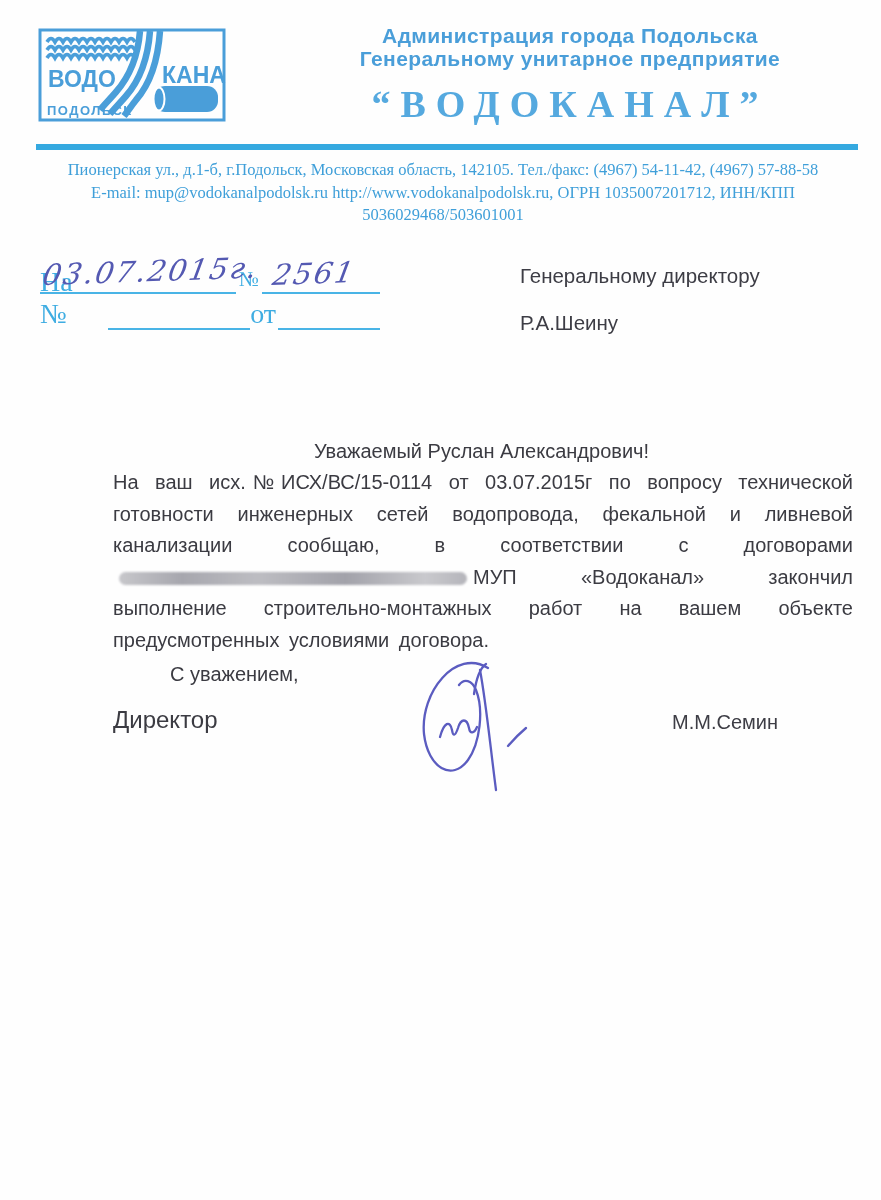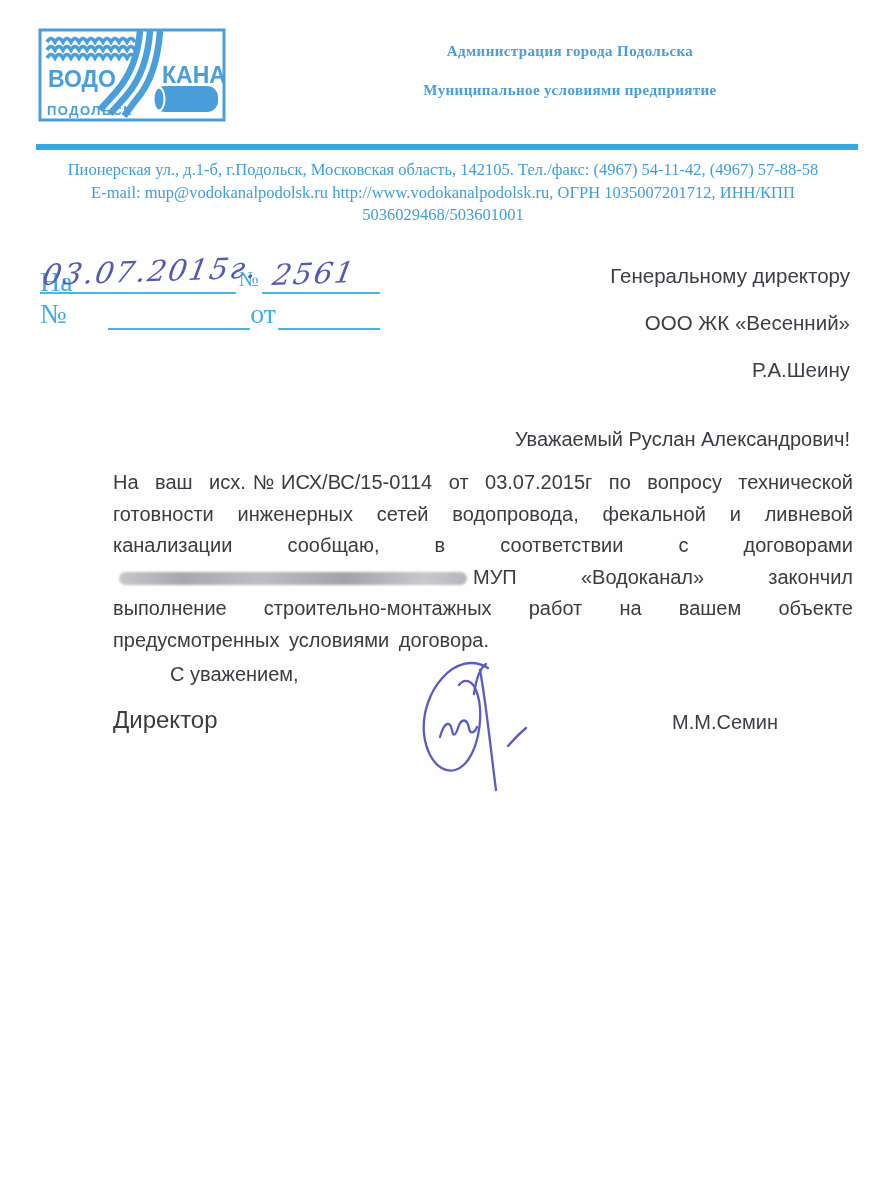--- a/index.html
+++ b/index.html
@@ -10,21 +10,21 @@
     height: 1200px;
     margin: 0 auto;
     background: #fefefe;
     overflow: hidden;
     font-family: "Liberation Sans", sans-serif;
   }
 
   
   .logo-box { position: absolute; left: 38px; top: 28px; width: 188px; height: 112px; }
   .org-block { position: absolute; left: 330px; top: 24px; width: 480px; text-align: center; color: #4a9ed9; }
-  .org-line { font-family: Liberation Serif, serif; font-weight: bold; font-size: 15px; line-height: 23px; letter-spacing: 0.4px; margin-top: 16px; }
+  .org-line { font-family: Liberation Sans, sans-serif; font-weight: bold; font-size: 21px; line-height: 23px; letter-spacing: 0.4px; }
   .org-name {
     margin-top: 12px;
     font-family: "Liberation Serif", serif;
     font-weight: bold;
     font-size: 38px;
     letter-spacing: 10px;
     color: #55a9df;
     white-space: nowrap;
   }
 
@@ -53,25 +53,25 @@
     transform: skewX(-12deg) rotate(-2deg);
     transform-origin: left bottom;
     white-space: nowrap;
   }
   .ref-line2 { display: flex; align-items: flex-end; margin-top: 10px; height: 26px; color: #3fade2; font-family: "Liberation Serif", serif; font-size: 28px; }
   .ref-line2 .lbl { padding-right: 2px; }
   .uline-a { width: 142px; border-bottom: 2px solid #49b4e6; }
   .uline-b { width: 102px; border-bottom: 2px solid #49b4e6; }
 
   
-  .recipient { position: absolute; left: 520px; top: 252px; width: 330px; text-align: right; color: #3d3d45; font-size: 20.5px; }
+  .recipient { position: absolute; left: 520px; top: 252px; width: 330px; color: #3d3d45; font-size: 20.5px; }
   .recipient div { line-height: 47px; }
 
   
-  .salutation { position: absolute; left: 113px; top: 428px; width: 737px; text-align: right; font-size: 20px; color: #3b3b42; }
+  .salutation { position: absolute; left: 113px; top: 440px; width: 737px; text-align: center; font-size: 20px; color: #3b3b42; }
   .body-par {
     position: absolute; left: 113px; top: 467px; width: 740px;
     font-size: 20px; line-height: 31.5px; text-align: justify;
     word-spacing: 4px; color: #3b3b42;
   }
   .redact {
     display: inline-block;
     width: 348px; height: 13px;
     margin: 0 6px;
     background: linear-gradient(90deg, #c7c7cb 0%, #a7a7ae 18%, #bdbdc2 40%, #a2a2aa 65%, #c9c9cd 88%, #b5b5bb 100%);
@@ -115,21 +115,22 @@
         <ellipse cx="121" cy="71" rx="5.5" ry="11.5" fill="#4a9ed9" stroke="#ffffff" stroke-width="2"></ellipse>
       </g>
       <text class="logo-text" x="10" y="59" font-size="23">ВОДО</text>
       <text class="logo-text" x="124" y="55" font-size="23">КАНАЛ</text>
       <text class="logo-text" x="9" y="87" font-size="13" letter-spacing="1.5" font-weight="normal">ПОДОЛЬСК</text>
     </svg>
   </div>
 
   <div class="org-block">
     <div class="org-line">Администрация города Подольска</div>
-    <div class="org-line">Муниципальное условиями предприятие</div>
+    <div class="org-line">Генеральному унитарное предприятие</div>
+    <div class="org-name">“ВОДОКАНАЛ”</div>
   </div>
 
   <div class="double-rule"></div>
 
   <div class="addr-block">
     <div class="addr-line1">Пионерская ул.,  д.1-б, г.Подольск,  Московская область,  142105. Тел./факс: (4967) 54-11-42,  (4967) 57-88-58</div>
     <div class="addr-line2">E-mail: mup@vodokanalpodolsk.ru   http://www.vodokanalpodolsk.ru,  ОГРН  1035007201712,  ИНН/КПП 5036029468/503601001</div>
   </div>
 
   <div class="ref-block">
@@ -145,21 +146,20 @@
     <div class="ref-line2">
       <span class="lbl">На №</span>
       <span class="uline-a"></span>
       <span class="lbl">от</span>
       <span class="uline-b"></span>
     </div>
   </div>
 
   <div class="recipient">
     <div>Генеральному директору</div>
-    <div>ООО ЖК «Весенний»</div>
     <div>Р.А.Шеину</div>
   </div>
 
   <div class="salutation">Уважаемый Руслан Александрович!</div>
 
   <p class="body-par"><span>На ваш исх.№ИСХ/ВС/15-0114 от 03.07.2015г по вопросу технической готовности инженерных сетей водопровода, фекальной и ливневой канализации сообщаю, в соответствии с договорами</span><span class="redact"></span><span>МУП «Водоканал» закончил выполнение строительно-монтажных работ на вашем объекте предусмотренных условиями договора.</span></p>
 
   <div class="closing">С уважением,</div>
   <div class="position">Директор</div>
 

